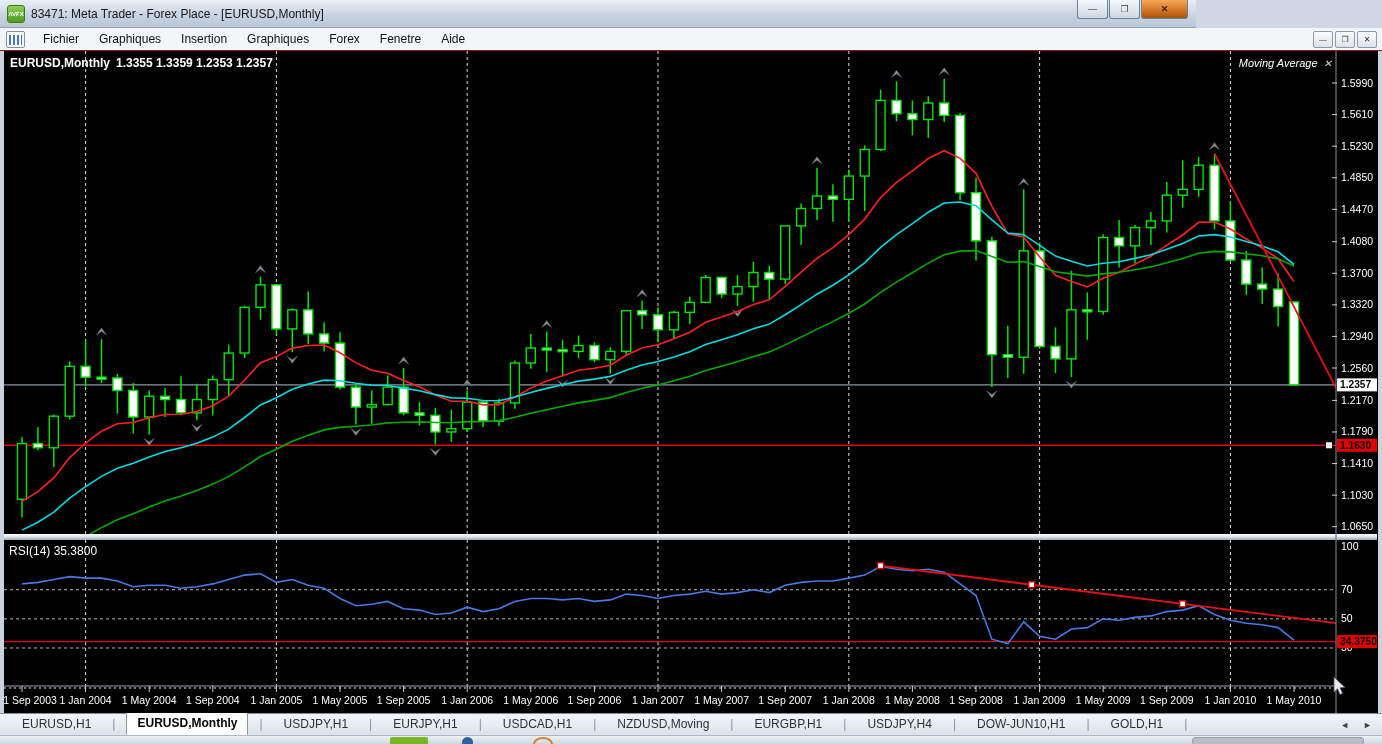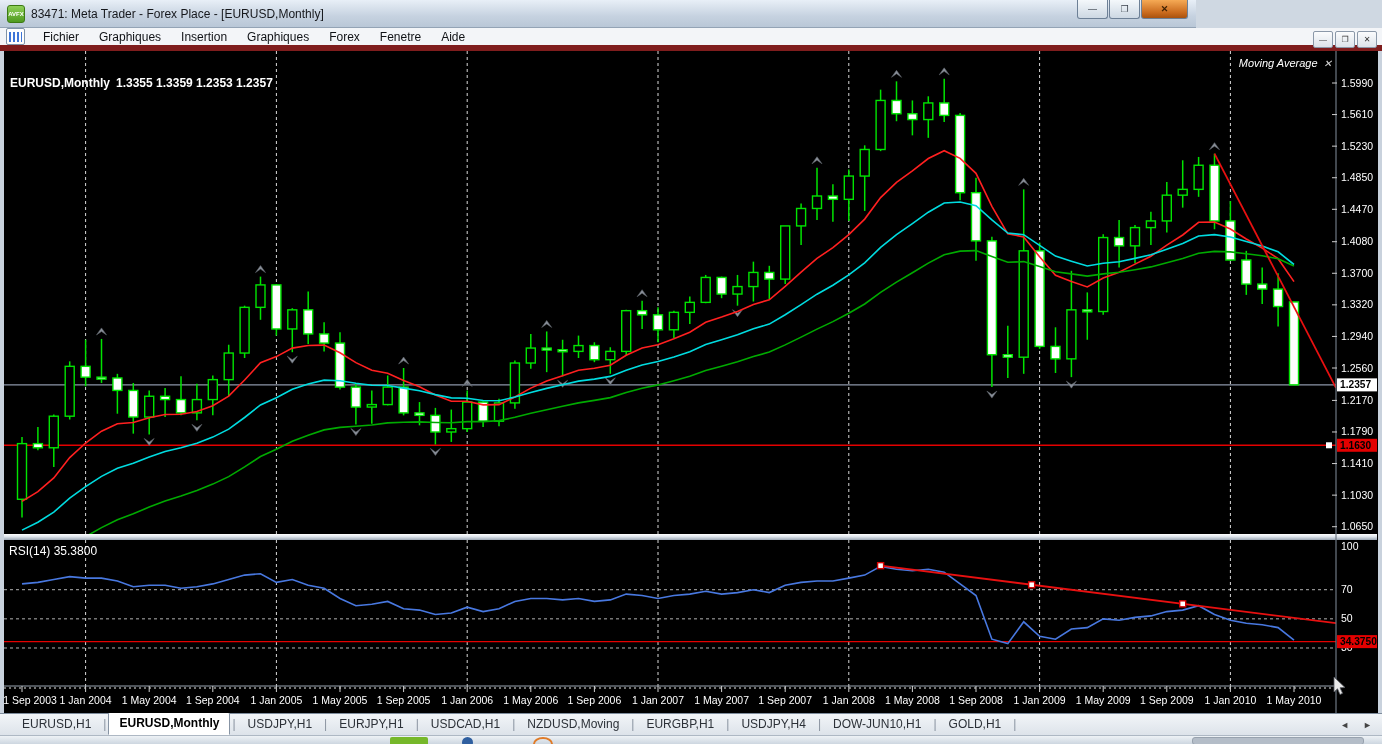--- a/index.html
+++ b/index.html
@@ -12,34 +12,34 @@
   .app-icon{width:16px;height:16px;margin:0 6px 0 7px;border-radius:3px;
     background:linear-gradient(#8ed058,#4f9a1f);border:1px solid #3c7a14;
     color:#fff;font-size:6px;font-weight:bold;display:flex;align-items:center;justify-content:center;}
   .title-text{font-size:12px;color:#16181c;}
   .win-buttons{position:absolute;right:8px;top:0;display:flex;}
   .win-btn{width:29px;height:18px;border:1px solid #6d8096;border-top:none;
     background:linear-gradient(#f4f8fb,#cdd8e3);border-radius:0 0 3px 3px;
     display:flex;align-items:center;justify-content:center;font-size:9px;color:#39414b;margin-left:1px;cursor:default;}
   .win-btn.close{width:45px;background:linear-gradient(#f5aa55,#c96a1d 70%,#a9520e);color:#3d1f00;font-weight:bold;}
   .menubar{position:absolute;left:0;top:28px;width:1382px;height:23px;background:#f3f5f8;
-    border-bottom:6px solid #7f1d1d;display:flex;align-items:center;box-sizing:border-box;}
+    border-bottom:1px solid #7f1d1d;display:flex;align-items:center;box-sizing:border-box;}
   .doc-icon{width:17px;height:15px;margin:0 8px 0 6px;background:#fff;border:1px solid #7f93a8;
     position:relative;border-radius:2px;}
   .doc-icon::after{content:"";position:absolute;left:2px;right:2px;top:3px;bottom:2px;
     background:repeating-linear-gradient(90deg,#3f76d8 0 2px,#fff 2px 4px);}
   .menu-item{font-size:12px;color:#101216;padding:3px 10px;cursor:default;}
   .mdi-buttons{position:absolute;right:5px;top:3px;display:flex;}
   .mdi-btn{width:18px;height:15px;border:1px solid #8b98a8;border-radius:2px;margin-left:2px;
     background:linear-gradient(#fbfcfd,#dde3ea);font-size:8px;color:#333;
     display:flex;align-items:center;justify-content:center;}
   .chart-frame{position:absolute;left:0;top:51px;width:1382px;height:662px;background:#000;}
   .frame-strip{position:absolute;top:51px;width:4px;height:662px;background:#c9d2dd;z-index:5;}
   #chart-svg{position:absolute;left:0;top:51px;z-index:2;}
-  .ohlc-header{position:absolute;left:10px;top:56px;z-index:4;color:#fff;font-size:12px;font-weight:bold;margin-top:20px;}
+  .ohlc-header{position:absolute;left:10px;top:56px;z-index:4;color:#fff;font-size:12px;font-weight:bold;}
   .ohlc-header span{margin-right:6px;}
   .ind-label{position:absolute;top:57px;right:50px;z-index:4;color:#fff;font-size:11px;display:flex;align-items:center;font-style:italic;}
   .ind-close{margin-left:6px;font-size:10px;color:#ddd;cursor:default;}
   .rsi-label{position:absolute;left:9px;top:544px;z-index:4;color:#fff;font-size:12px;font-weight:normal;}
   svg text{font-family:"Liberation Sans",sans-serif;}
   .tabbar{position:absolute;left:0;top:713px;width:1382px;height:23px;box-sizing:border-box;
     background:linear-gradient(#f2f5f8,#dde3ea);border-top:1px solid #7e8c9c;border-bottom:1px solid #aeb8c4;
     display:flex;align-items:flex-end;padding-left:12px;font-size:12px;color:#2c3138;}
   .tab{padding:3px 10px 4px 10px;cursor:default;white-space:nowrap;}
   .tab.active{background:#fff;border:1px solid #8794a4;border-bottom:1px solid #fff;
@@ -411,21 +411,21 @@
 <div class="ohlc-header">
   <span>EURUSD,Monthly</span><span>1.3355 1.3359 1.2353 1.2357</span>
 </div>
 <div class="ind-label">
   <span>Moving Average</span>
   <span class="ind-close">✕</span>
 </div>
 <div class="rsi-label">RSI(14) 35.3800</div>
 
 <div class="tabbar">
-  <div id="tab-items" style="display:flex;align-items:flex-end;">
+  <div id="tab-items" style="display:flex;align-items:flex-end;gap:9px;">
       <div class="tab">EURUSD,H1</div>
       <div class="tab-sep">|</div>
       <div class="tab active">EURUSD,Monthly</div>
       <div class="tab-sep">|</div>
       <div class="tab">USDJPY,H1</div>
       <div class="tab-sep">|</div>
       <div class="tab">EURJPY,H1</div>
       <div class="tab-sep">|</div>
       <div class="tab">USDCAD,H1</div>
       <div class="tab-sep">|</div>

